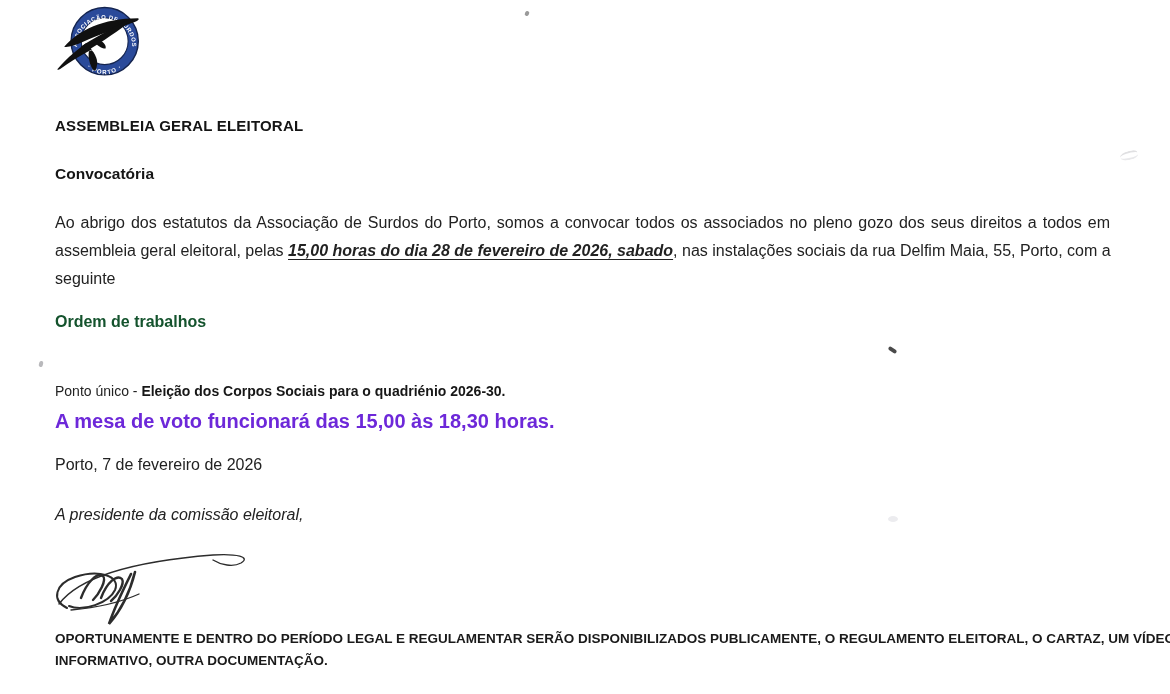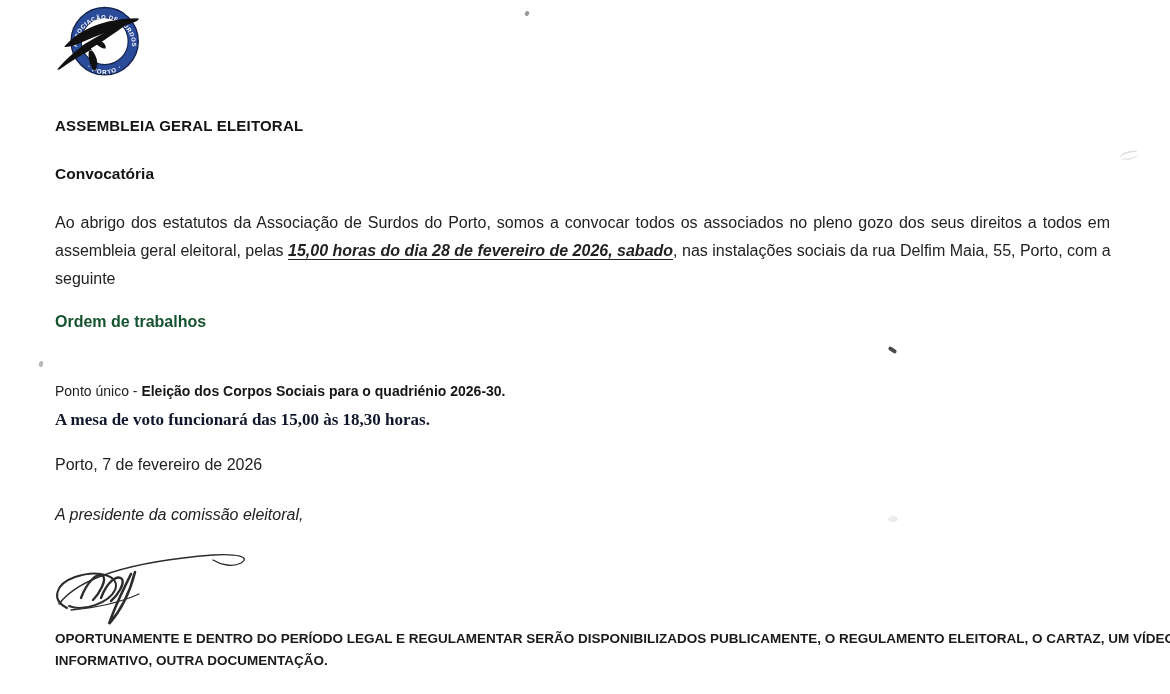--- a/index.html
+++ b/index.html
@@ -46,21 +46,21 @@
     font-size: 16px; font-weight: bold; color: #14532d;
   }
   .agenda-item {
     position: absolute; left: 55px; top: 360px;
     font-size: 14px; color: #222; margin-top: 23px;
   }
   .agenda-item .bold-part { font-weight: bold; color: #171717; }
 
   .voting-hours {
     position: absolute; left: 55px; top: 410px;
-    font-size: 17px; font-weight: bold; color: #0f172a; font-family: Liberation Serif, serif;
+    font-size: 20px; font-weight: bold; color: #6d28d9;
   }
   .date-line {
     position: absolute; left: 55px; top: 456px;
     font-size: 16px; color: #222;
   }
   .sig-caption {
     position: absolute; left: 55px; top: 506px;
     font-size: 16px; font-style: italic; color: #222;
   }
   .signature { position: absolute; left: 45px; top: 534px; width: 215px; height: 92px; }

